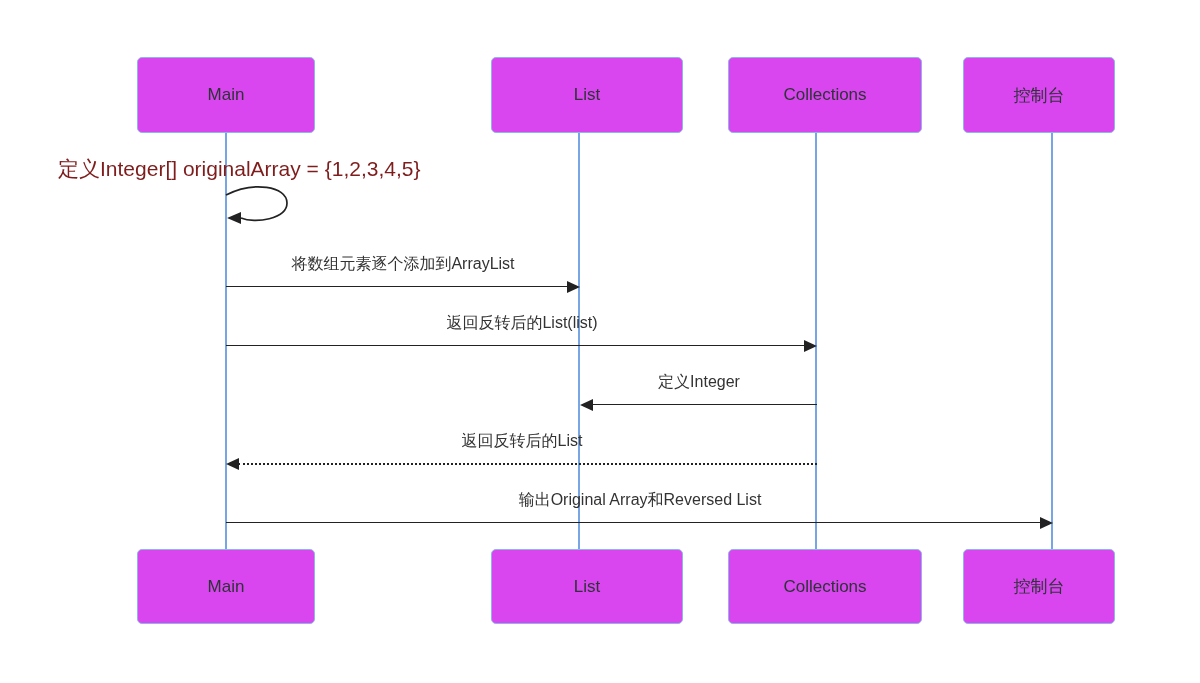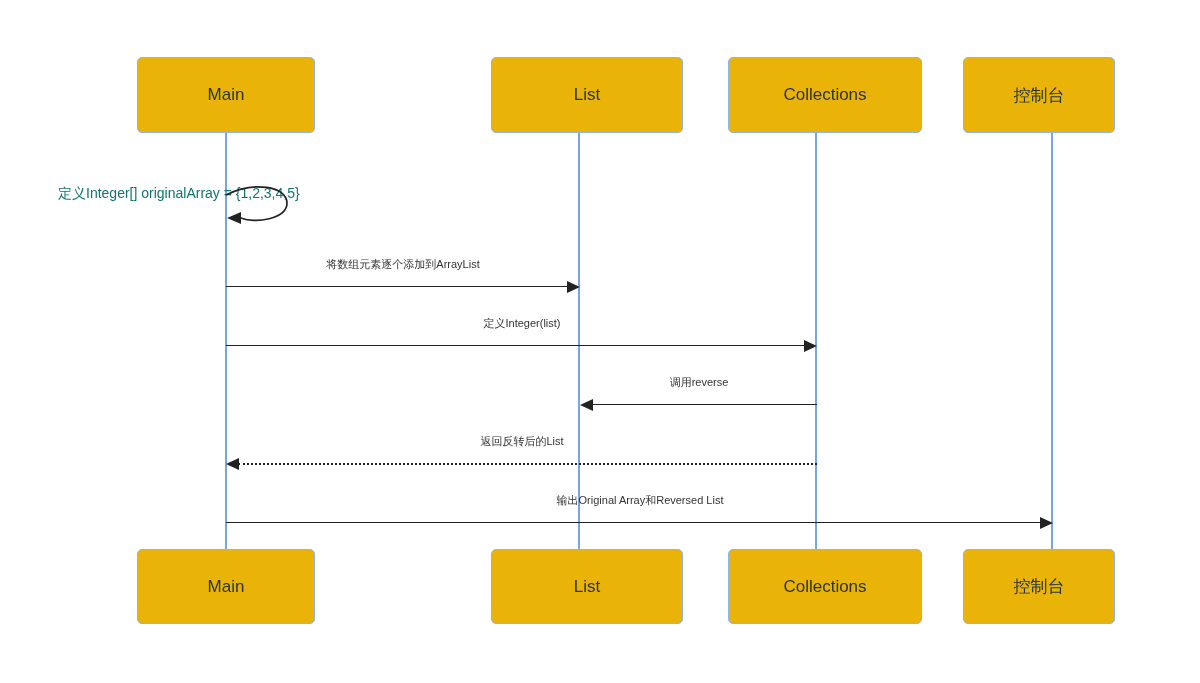--- a/index.html
+++ b/index.html
@@ -1,44 +1,44 @@
 <!DOCTYPE html>
 <html><head>
 <meta charset="utf-8">
 <style>
   html,body{margin:0;padding:0;background:#ffffff;}
   .stage{
     position:relative;width:1200px;height:683px;background:#ffffff;overflow:hidden;
     font-family:"Liberation Sans","DejaVu Sans",sans-serif;
   }
   .pbox{
-    position:absolute;height:76px;background:#eab308;border:1px solid #8db6e8;
+    position:absolute;height:76px;background:#d946ef;border:1px solid #8db6e8;
     border-radius:5px;display:flex;align-items:center;justify-content:center;
     color:#2d3436;font-size:17px;box-sizing:border-box;
   }
   .pbox.row-bottom{height:75px;top:549px;}
   .pbox.c-main{left:137px;width:178px;}
   .pbox.c-list{left:491px;width:192px;}
   .pbox.c-collections{left:728px;width:194px;}
   .pbox.c-console{left:963px;width:152px;}
   .pbox.row-top{top:57px;}
   .lifeline{
     position:absolute;top:133px;width:2px;height:417px;background:#78a5e3;
   }
   .ll-main{left:225px;}
   .ll-list{left:578px;}
   .ll-collections{left:815px;}
   .ll-console{left:1051px;}
   .msg-label{
     position:absolute;transform:translateX(-50%);white-space:nowrap;
-    color:#333333;font-size:11px;line-height:22px;
+    color:#333333;font-size:16px;line-height:22px;
   }
   .self-label{
     position:absolute;left:58px;top:158px;white-space:nowrap;
-    color:#0f766e;font-size:14px;line-height:22px;margin-top:24px;
+    color:#7f1d1d;font-size:21px;line-height:22px;
   }
   .mline{position:absolute;height:0;border-top:1.7px solid #222222;}
   .mline.dotted{border-top:2px dotted #222222;}
   .arr{position:absolute;width:0;height:0;border-top:6px solid transparent;border-bottom:6px solid transparent;}
   .arr.right{border-left:13px solid #222222;}
   .arr.left{border-right:13px solid #222222;}
   .selfloop{position:absolute;left:225px;top:185px;}
   .watermark{
     position:absolute;top:648px;right:13px;color:#d9d9d9;font-size:21px;
     letter-spacing:0.5px;white-space:nowrap;
@@ -70,25 +70,25 @@
   <div class="self-label">定义Integer[] originalArray = {1,2,3,4,5}</div>
   <svg class="selfloop" width="70" height="42" viewBox="0 0 70 42">
     <path d="M 1 10 C 28 -4, 62 1, 62 18 C 62 34, 30 39, 16 33" fill="none" stroke="#222222" stroke-width="1.7"></path>
     <polygon points="16,27 2,33 16,39" fill="#222222"></polygon>
   </svg>
 
   <div class="msg-label" style="left:403px;top:253px;">将数组元素逐个添加到ArrayList</div>
   <div class="mline" style="left:226px;top:286px;width:342px;"></div>
   <span class="arr right" style="left:567px;top:281px;"></span>
 
-  <div class="msg-label" style="left:522px;top:312px;">定义Integer(list)</div>
+  <div class="msg-label" style="left:522px;top:312px;">返回反转后的List(list)</div>
   <div class="mline" style="left:226px;top:345px;width:579px;"></div>
   <span class="arr right" style="left:804px;top:340px;"></span>
 
-  <div class="msg-label" style="left:699px;top:371px;">调用reverse</div>
+  <div class="msg-label" style="left:699px;top:371px;">定义Integer</div>
   <div class="mline" style="left:592px;top:404px;width:225px;"></div>
   <span class="arr left" style="left:580px;top:399px;"></span>
 
   <div class="msg-label" style="left:522px;top:430px;text-align:right;">返回反转后的List</div>
   <div class="mline dotted" style="left:238px;top:463px;width:579px;"></div>
   <span class="arr left" style="left:226px;top:458px;"></span>
 
   <div class="msg-label" style="left:640px;top:489px;">输出Original Array和Reversed List</div>
   <div class="mline" style="left:226px;top:522px;width:814px;"></div>
   <span class="arr right" style="left:1040px;top:517px;"></span>

